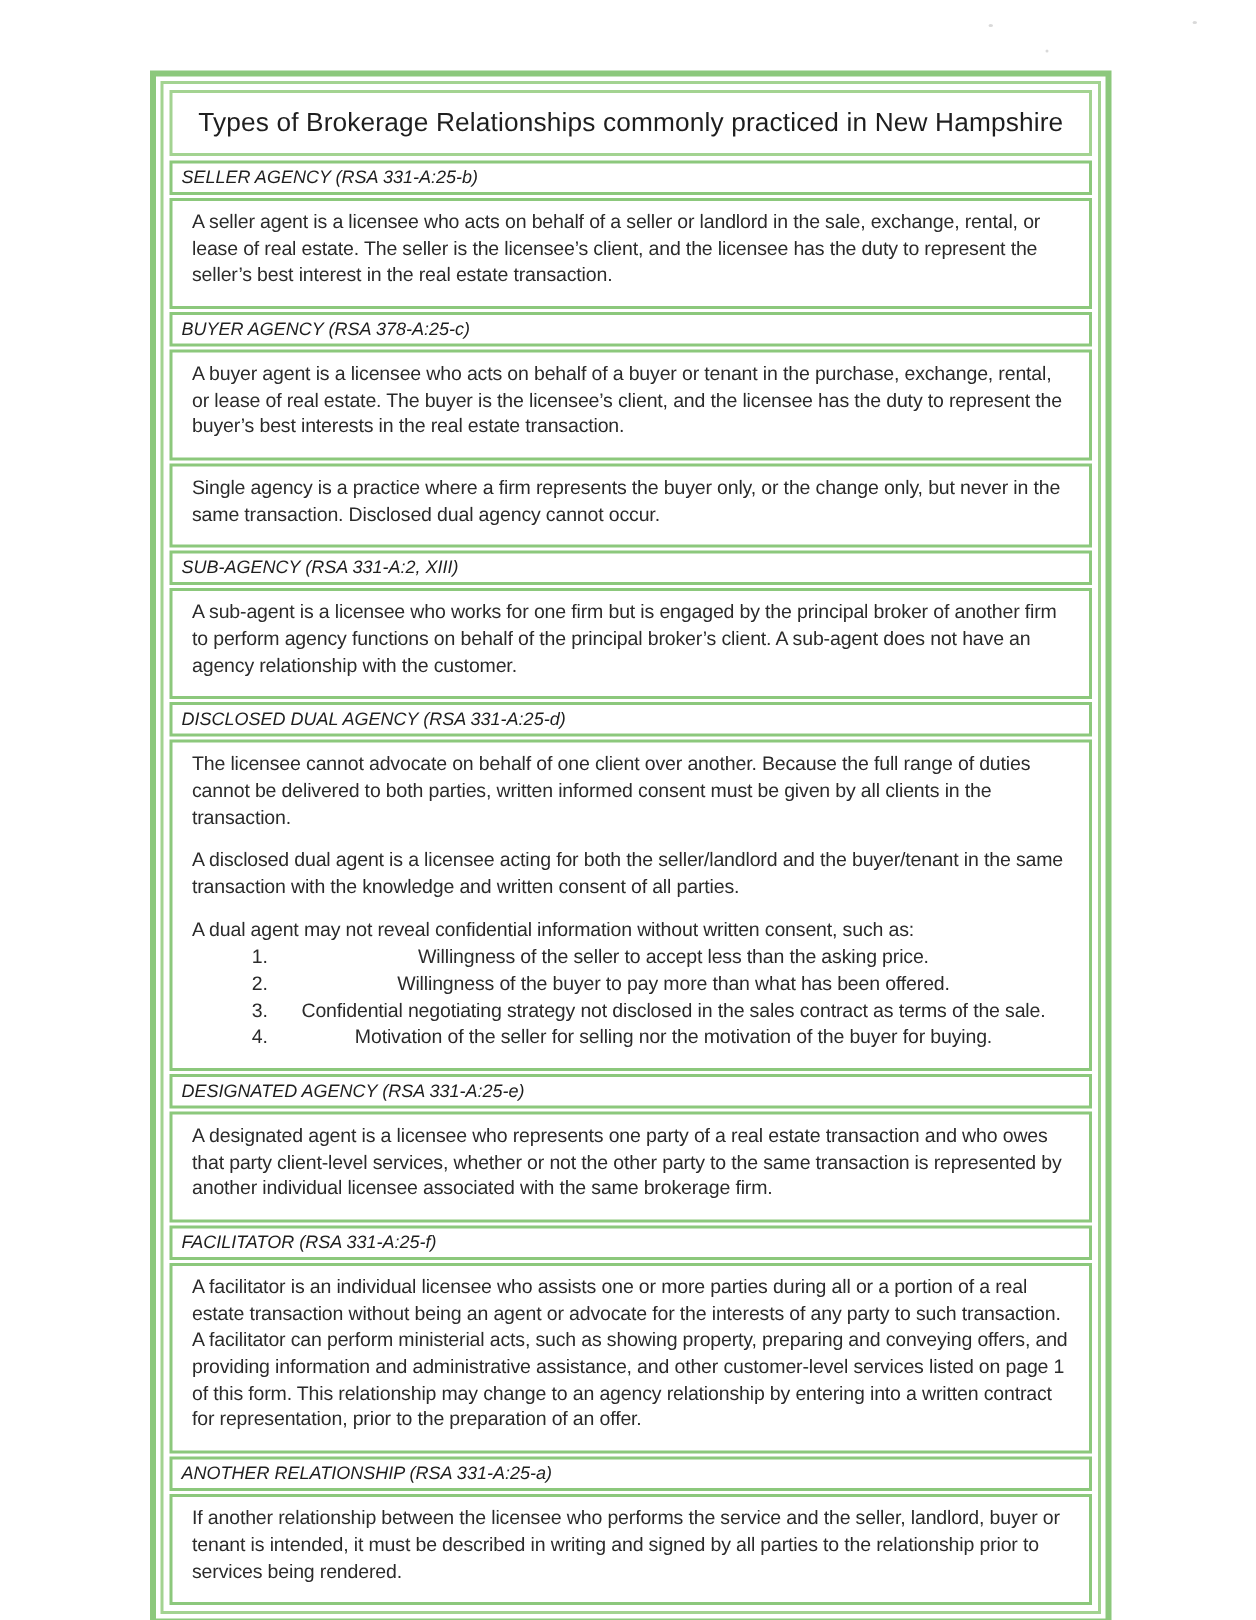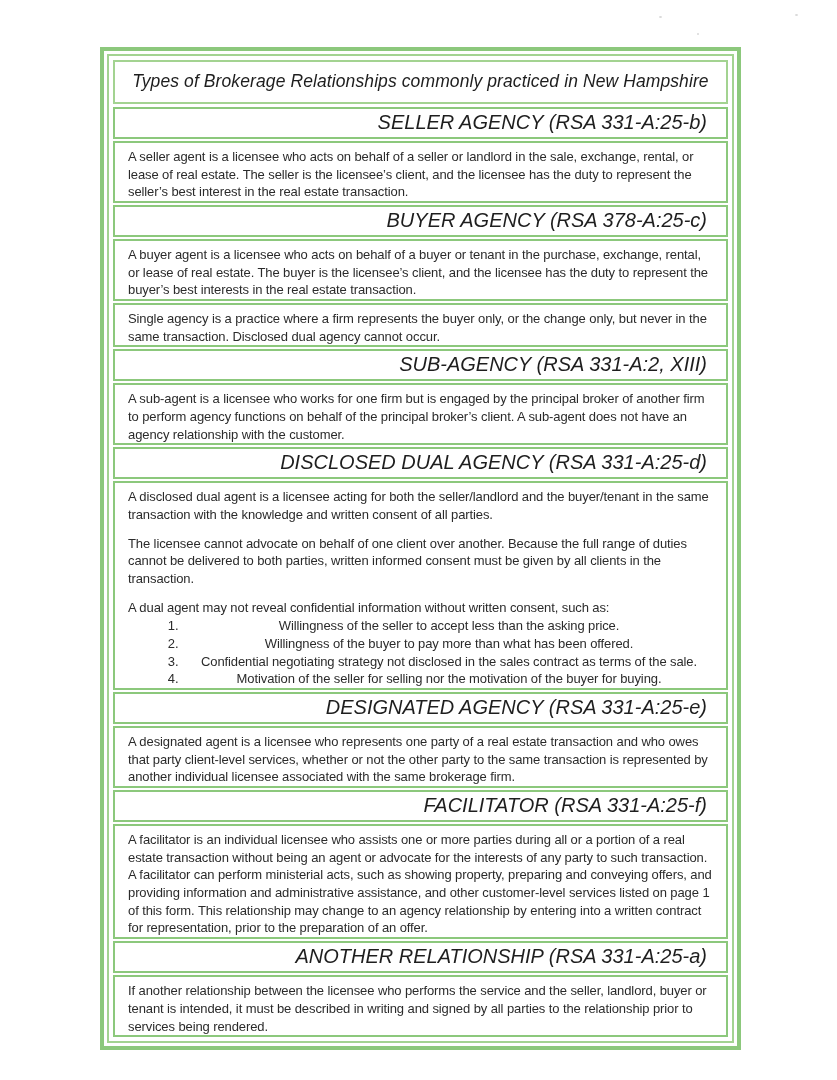--- a/index.html
+++ b/index.html
@@ -50,37 +50,36 @@
   }
   .box {
     border: 2px solid var(--green);
     margin-top: 2px;
     background: #ffffff;
   }
   .box:first-child { margin-top: 0; }
   .title-box {
     padding: 9px 10px 10px;
     text-align: center;
-    font-style: italic;
     font-size: 17.5px;
     letter-spacing: .1px;
     color: #1e1e1e;
     border-color: var(--green-light);
     border-width: 2px;
     margin-bottom: 3px;
   }
   .header-box {
-    text-align: right;
+    text-align: left;
     font-style: italic;
-    font-size: 20px;
-    padding: 2px 19px 3px;
+    font-size: 12px;
+    padding: 2px 6px 3px;
     color: #1e1e1e;
   }
   .body-box {
-    padding: 5px 13px 0;
+    padding: 5px 13px 12px;
     font-size: 13px;
     line-height: 1.36;
     letter-spacing: -0.1px;
     color: var(--ink);
   }
   .body-box p { margin: 0; }
   .body-box p + p { margin-top: 11px; }
   .body-box ol {
     margin: 1px 0 0 54px;
     padding: 0;
@@ -115,22 +114,22 @@
         <p>Single agency is a practice where a firm represents the buyer only, or the change only, but never in the same transaction. Disclosed dual agency cannot occur.</p>
       </div>
 
       <div class="box header-box">SUB-AGENCY (RSA 331-A:2, XIII)</div>
       <div class="box body-box">
         <p>A sub-agent is a licensee who works for one firm but is engaged by the principal broker of another firm to perform agency functions on behalf of the principal broker’s client. A sub-agent does not have an agency relationship with the customer.</p>
       </div>
 
       <div class="box header-box">DISCLOSED DUAL AGENCY (RSA 331-A:25-d)</div>
       <div class="box body-box">
+        <p>The licensee cannot advocate on behalf of one client over another. Because the full range of duties cannot be delivered to both parties, written informed consent must be given by all clients in the transaction.</p>
         <p>A disclosed dual agent is a licensee acting for both the seller/landlord and the buyer/tenant in the same transaction with the knowledge and written consent of all parties.</p>
-        <p>The licensee cannot advocate on behalf of one client over another. Because the full range of duties cannot be delivered to both parties, written informed consent must be given by all clients in the transaction.</p>
         <p>A dual agent may not reveal confidential information without written consent, such as:</p>
         <ol>
           <li>Willingness of the seller to accept less than the asking price.</li>
           <li>Willingness of the buyer to pay more than what has been offered.</li>
           <li>Confidential negotiating strategy not disclosed in the sales contract as terms of the sale.</li>
           <li>Motivation of the seller for selling nor the motivation of the buyer for buying.</li>
         </ol>
       </div>
 
       <div class="box header-box">DESIGNATED AGENCY (RSA 331-A:25-e)</div>

